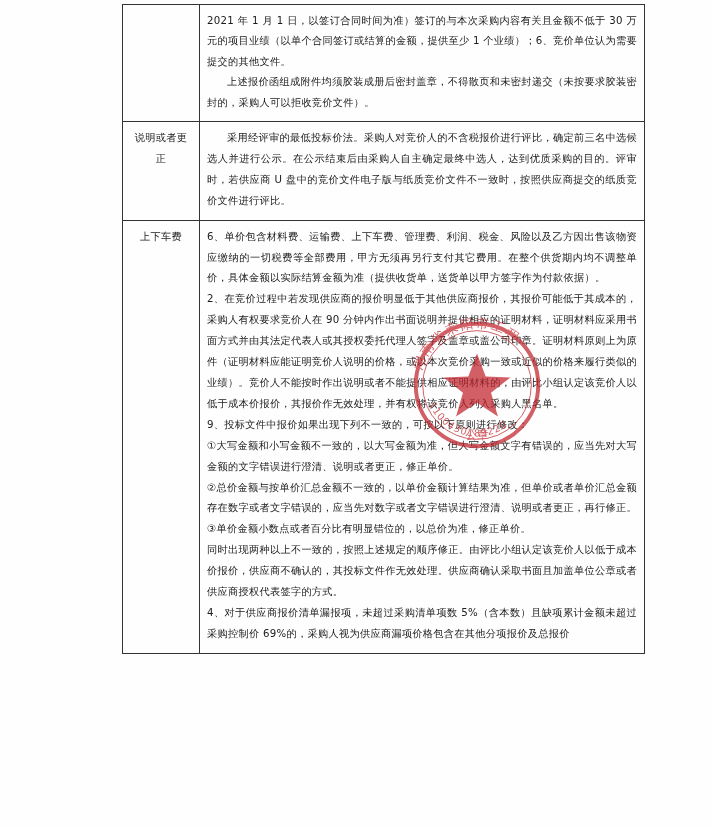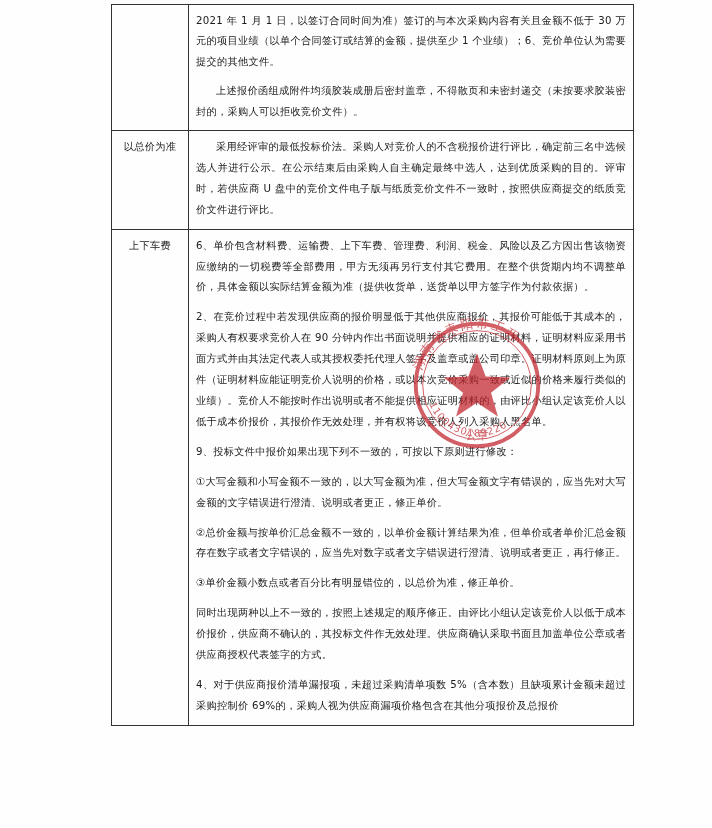--- a/index.html
+++ b/index.html
@@ -16,21 +16,21 @@
     position: relative;
   }
   .page {
     position: relative;
     width: 712px;
     height: 828px;
     background: #fefefe;
   }
   table.doc-table {
     position: absolute;
-    left: 111px;
+    left: 122px;
     top: 4px;
     width: 500px;
     border-collapse: collapse;
     table-layout: fixed;
   }
   table.doc-table td {
     border: 1px solid #333;
     vertical-align: top;
     padding: 6px 7px 8px 7px;
     font-size: 10.2px;
@@ -51,21 +51,21 @@
   td.body-cell {
     width: 430px;
   }
   .para {
     margin: 0 0 0 0;
     text-align: justify;
     text-justify: inter-ideograph;
     text-indent: 0;
   }
   .para + .para {
-    margin-top: 9px;
+    margin-top: 0;
   }
   .indent {
     text-indent: 20px;
   }
   .row-first td.body-cell {
     line-height: 2.0;
   }
   
   .seal {
     position: absolute;
@@ -96,21 +96,21 @@
         <td class="label-cell">
           <span class="lbl"></span>
         </td>
         <td class="body-cell">
           <p class="para">2021 年 1 月 1 日，以签订合同时间为准）签订的与本次采购内容有关且金额不低于 30 万元的项目业绩（以单个合同签订或结算的金额，提供至少 1 个业绩）；6、竞价单位认为需要提交的其他文件。</p>
           <p class="para indent">上述报价函组成附件均须胶装成册后密封盖章，不得散页和未密封递交（未按要求胶装密封的，采购人可以拒收竞价文件）。</p>
         </td>
       </tr>
       <tr>
         <td class="label-cell">
-          <span class="lbl">以总价为准</span>
+          <span class="lbl">说明或者更正</span>
         </td>
         <td class="body-cell">
           <p class="para indent">采用经评审的最低投标价法。采购人对竞价人的不含税报价进行评比，确定前三名中选候选人并进行公示。在公示结束后由采购人自主确定最终中选人，达到优质采购的目的。评审时，若供应商 U 盘中的竞价文件电子版与纸质竞价文件不一致时，按照供应商提交的纸质竞价文件进行评比。</p>
         </td>
       </tr>
       <tr>
         <td class="label-cell">
           <span class="lbl">上下车费</span>
         </td>
         <td class="body-cell">

